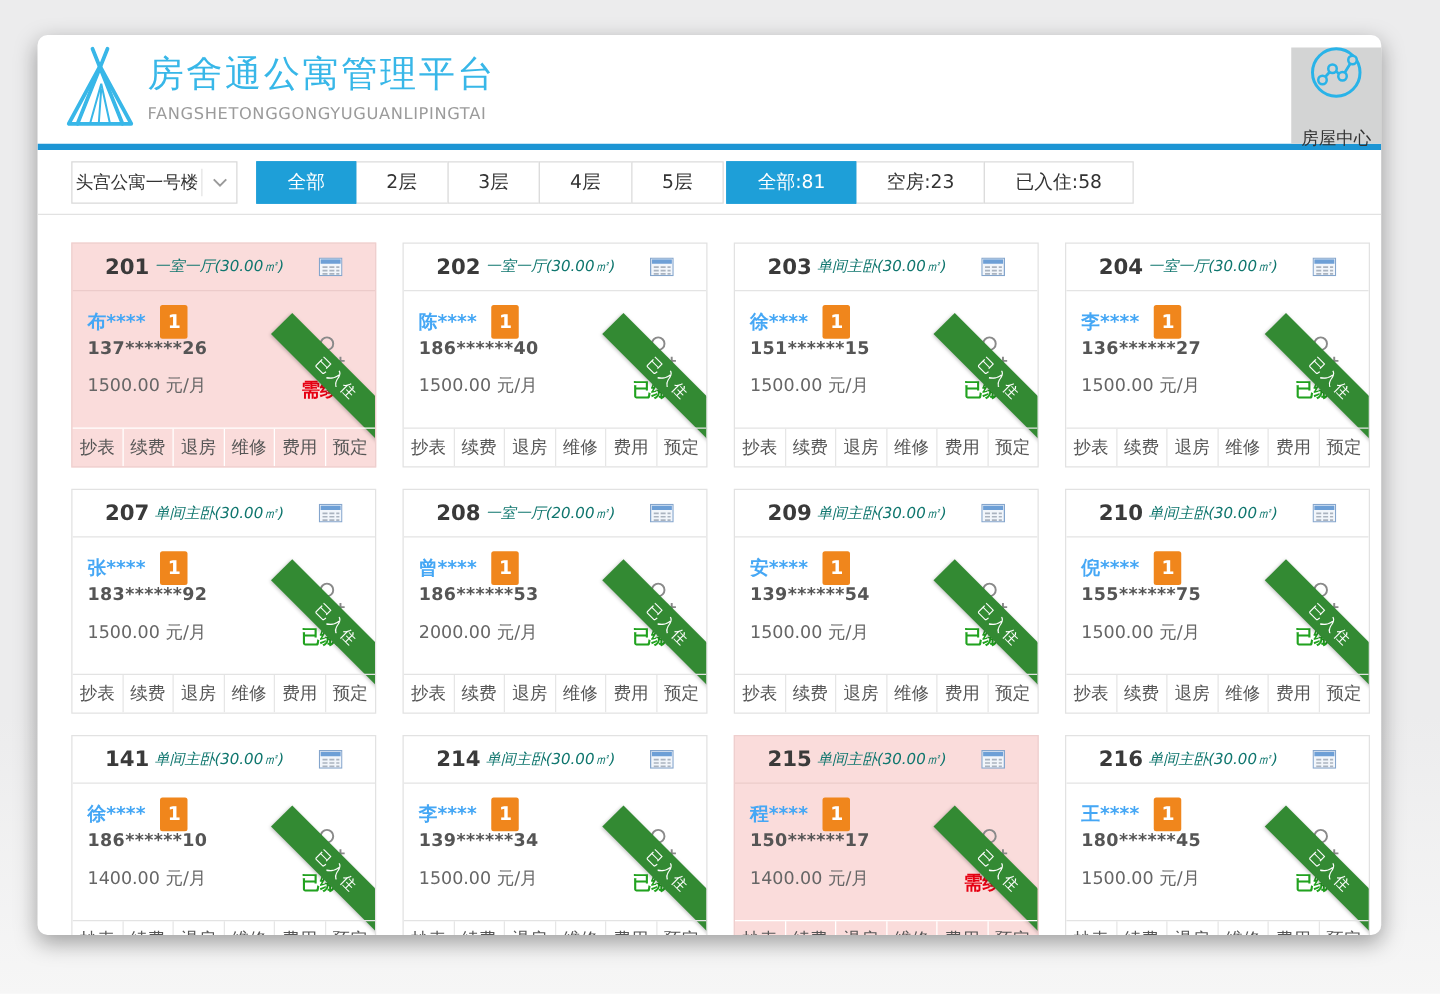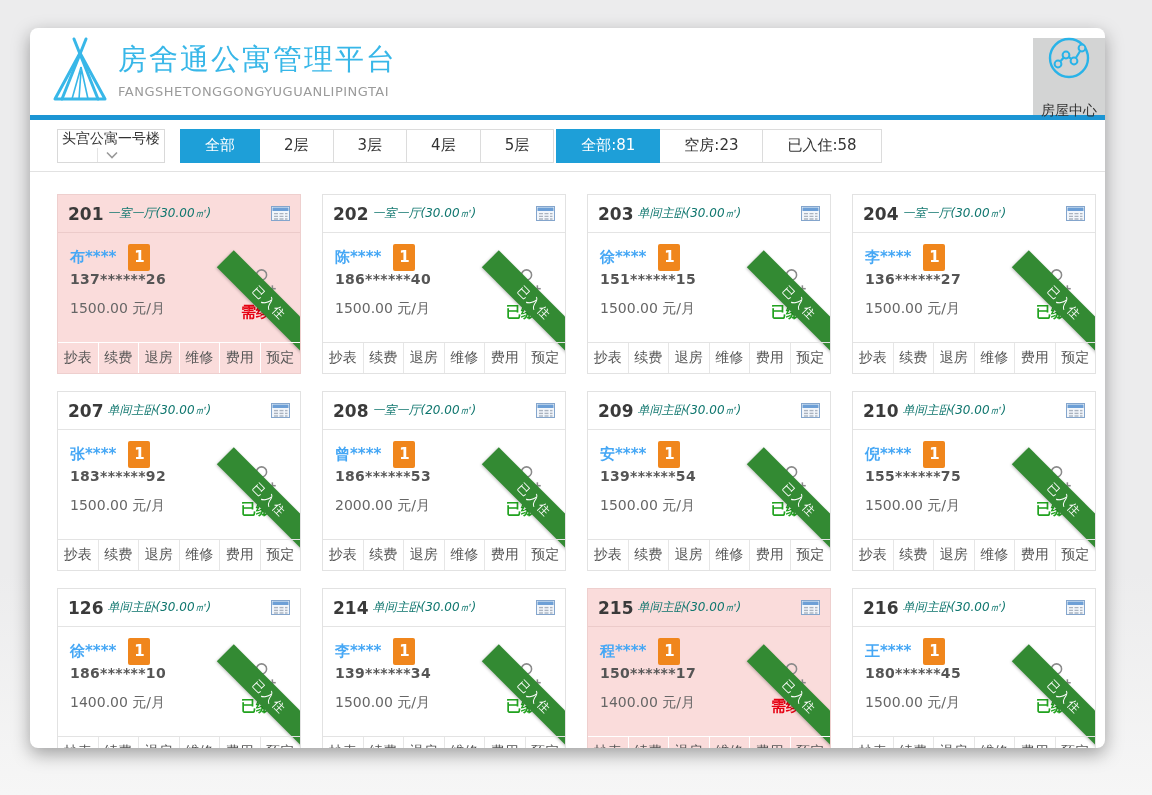--- a/index.html
+++ b/index.html
@@ -22,22 +22,22 @@
   .brand-sub { color:#9b9b9b; font-size:13px; margin-top:4px; letter-spacing:0.5px; }
   .center-box {
     position:absolute; right:0; top:10px; width:72px; height:77px;
     background:#d3d4d4; display:flex; flex-direction:column; align-items:center;
     justify-content:center; gap:20px; cursor:pointer;
   }
   .center-box .lbl { font-size:14px; color:#333; white-space:nowrap; }
   
   .toolbar { height:52px; border-bottom:1px solid #e2e2e2; display:flex; align-items:center; padding-left:27px; }
   .bselect {
-    width:108px; height:34px; border:1px solid #d9d9d9; background:#fff;
-    display:flex; align-items:center; cursor:pointer;flex-direction:column;
+    width:133px; height:34px; border:1px solid #d9d9d9; background:#fff;
+    display:flex; align-items:center; cursor:pointer;
   }
   .bselect .txt { flex:1; text-align:center; font-size:14px; color:#333; }
   .bselect .caret { width:28px; height:22px; border-left:1px solid #e4e4e4; display:flex; align-items:center; justify-content:center; }
   .tabs { display:flex; margin-left:15px; }
   .tab {
     min-width:50px; height:34px; padding:0 24px; background:#fff; border:1px solid #dcdcdc;
     margin-left:-1px; display:flex; align-items:center; justify-content:center;
     font-size:15px; color:#333; cursor:pointer; white-space:nowrap;
   }
   .tabs .tab:first-child { margin-left:0; }
@@ -45,21 +45,21 @@
   
   .grid-wrap { height:576px; overflow:hidden; padding:22px 0 0 27px; }
   .grid { display:grid; grid-template-columns:repeat(4,244px); column-gap:21px; row-gap:17px; }
   .card {
     width:244px; height:180px; background:#fff; border:1px solid #e2e2e2;
     position:relative; overflow:hidden;
   }
   .card.pink { background:#fadcdb; border-color:#eecfce; }
   .card-hd {
     height:38px; border-bottom:1px solid #e4e4e4; display:flex; align-items:center;
-    padding:0 10px;
+    padding:0 26px;
   }
   .card.pink .card-hd { border-bottom-color:#eccbca; }
   .room-no { font-size:17px; font-weight:bold; color:#3a3a3a; }
   .room-type { font-size:12px; font-style:italic; color:#0f766e; margin-left:4px;text-align:center; }
   .tbl-ic { margin-left:auto; cursor:pointer; display:flex; }
   .card-bd { position:relative; padding:10px 12px 0 12px; height:110px; }
   .tenant-row { display:flex; align-items:center; height:28px; }
   .tenant { color:#45a7f5; font-weight:bold; font-size:15px; }
   .badge {
     margin-left:12px; width:22px; height:27px; background:#f0861c; color:#fff;
@@ -551,21 +551,21 @@
             <span class="cell">抄表</span>
             <span class="cell">续费</span>
             <span class="cell">退房</span>
             <span class="cell">维修</span>
             <span class="cell">费用</span>
             <span class="cell">预定</span>
           </div>
   </div>
         <div class="card">
     <div class="card-hd">
-      <span class="room-no">126</span>
+      <span class="room-no">141</span>
       <span class="room-type">单间主卧(30.00㎡)</span>
       <span class="tbl-ic">
         <svg width="19" height="15" viewBox="0 0 19 15">
           <rect x="0.5" y="0.5" width="18" height="14" fill="#f2f6fb" stroke="#84a5cc"></rect>
           <rect x="1.5" y="1.5" width="16" height="3.5" fill="#6d9fd6"></rect>
           <g stroke="#aab3bf" stroke-width="1.4">
             <line x1="3" y1="7.6" x2="7" y2="7.6"></line>
                   <line x1="8.5" y1="7.6" x2="12.5" y2="7.6"></line>
                   <line x1="14" y1="7.6" x2="16.5" y2="7.6"></line>
             <line x1="3" y1="10.4" x2="7" y2="10.4"></line>

